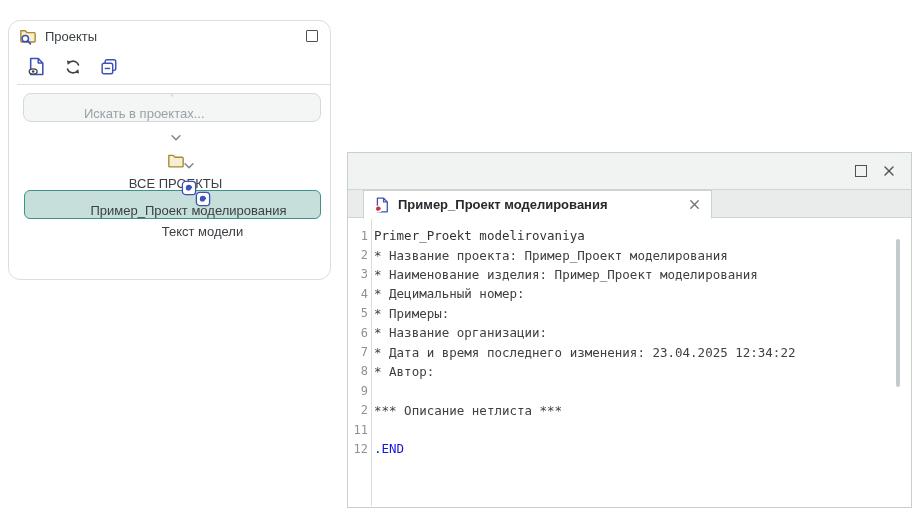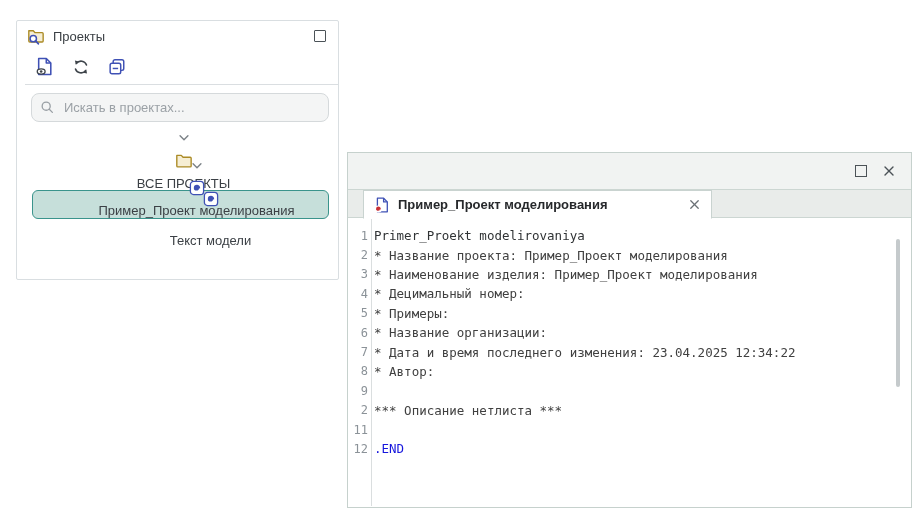--- a/index.html
+++ b/index.html
@@ -3,45 +3,45 @@
 <meta charset="utf-8">
 <style>
   * { margin:0; padding:0; box-sizing:border-box; }
   html,body { background:#fff; }
   .screen {
     position:relative; width:920px; height:519px; background:#fff; overflow:hidden;
     font-family:"Liberation Sans", sans-serif; color:#3b4045;
   }
   
   .projects-panel {
-    position:absolute; left:16px; top:20px; width:323px; height:260px;
-    background:#fff; border:1px solid #d9dee1; border-radius:2px;
+    position:absolute; left:8px; top:20px; width:323px; height:260px;
+    background:#fff; border:1px solid #d9dee1; border-radius:12px;
   }
   .panel-title-row { height:26px; margin:2px 10px 0 10px; display:flex; align-items:center; gap:9px; }
   .panel-title { font-size:13px; color:#3b4045; }
   .dock-btn { width:12px; height:12px; border:1.5px solid #4b5257; border-radius:1px; margin-left:auto; margin-right:2px; background:#fff; cursor:pointer; }
   .panel-toolbar { margin:8px 0 0 18px; display:flex; align-items:center; gap:17px; }
   .tool-btn { width:19px; height:19px; display:flex; align-items:center; justify-content:center; background:none; border:none; cursor:pointer; }
   .panel-sep { height:1px; background:#dadee1; margin:8px 0 0 8px; }
   .search-box {
     margin:8px 9px 0 14px; height:29px; border:1px solid #d5d9db; border-radius:8px;
-    background:#f4f5f5; display:flex; align-items:center; padding:0 8px; gap:9px;
+    background:#f4f5f5; display:flex; align-items:center; padding:0 8px; gap:9px;flex-direction:column;
   }
   .search-box input {
     border:none; outline:none; background:transparent; flex:1; font-size:13px;
     font-family:"Liberation Sans", sans-serif; color:#3b4045;
   }
   .search-box input::placeholder { color:#9ba1a6; }
   .tree { margin-top:9px; }
   .tree-row { height:28px; display:flex; align-items:center; gap:7px; font-size:13px; color:#3b4045; cursor:pointer;flex-direction:column; }
   .indent-0 { padding-left:12px; }
   .indent-1 { padding-left:38px; }
   .tree-row.selected {
     margin:3px 9px 0 15px; height:29px; border:1.5px solid #3a948c; border-radius:6px;
-    background:#c6dfda; padding-left:60px; gap:26px;
+    background:#c6dfda; padding-left:60px; gap:17px;
   }
   .chev { width:14px; height:14px; color:#7b8287; flex:none; }
   .tree-ico { width:17px; height:17px; flex:none; }
   .spiral-ico { width:16px; height:16px; flex:none; color:#3f51b5; }
 
   
   .editor-window {
     position:absolute; left:347px; top:152px; width:565px; height:356px;
     background:#fff; border:1px solid #c6d1cd;
   }

